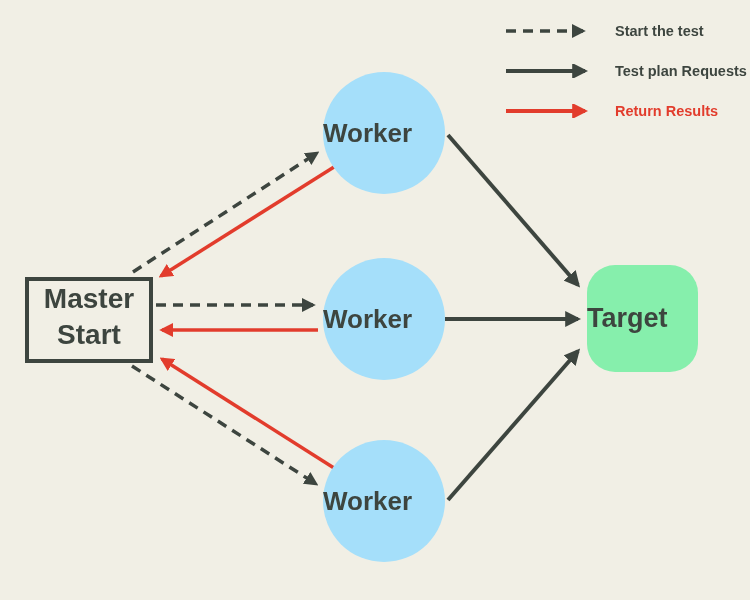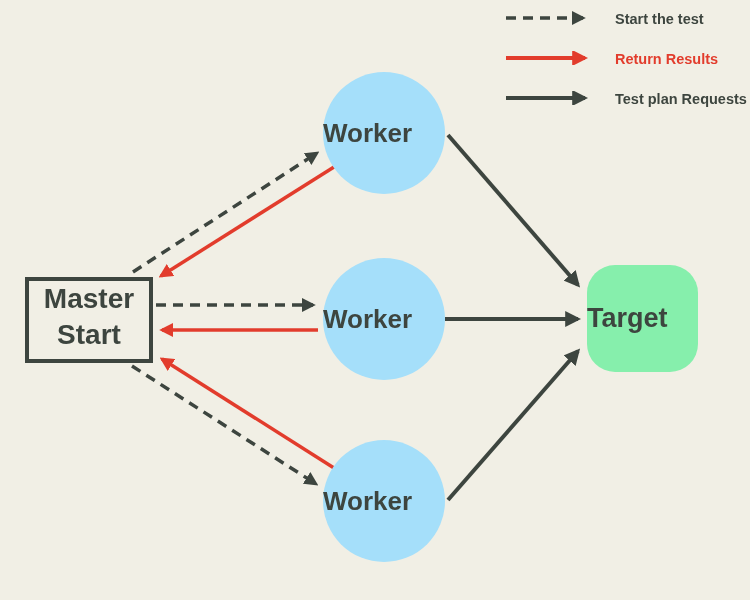--- a/index.html
+++ b/index.html
@@ -44,21 +44,21 @@
   .target-node {
     left: 587px; top: 265px; width: 111px; height: 107px;
     border-radius: 28px;
     font-size: 27px; font-weight: bold;
   }
 
   .legend {
     position: absolute; left: 505px; top: 11px;
   }
   .legend-row {
-    display: flex; 
+    display: flex; align-items: center;
     height: 40px;
   }
   .legend-sample { width: 96px; height: 14px; flex: 0 0 auto; }
   .legend-label {
     margin-left: 14px;
     font-size: 14.5px; font-weight: bold;
     white-space: nowrap;
   }
 </style>
 </head>
@@ -110,25 +110,25 @@
 
   <div class="legend">
     <div class="legend-row">
       <svg class="legend-sample" viewBox="0 0 96 14" width="96" height="14">
         <line class="edge thin dash" x1="1" y1="7" x2="78" y2="7" marker-end="url(#ah-dark)" stroke="#3D453F"></line>
       </svg>
       <span class="legend-label" style="color: rgb(61, 69, 63);">Start the test</span>
     </div>
     <div class="legend-row">
       <svg class="legend-sample" viewBox="0 0 96 14" width="96" height="14">
+        <line class="edge thick" x1="1" y1="7" x2="80" y2="7" marker-end="url(#ah-dark)" stroke="#3D453F"></line>
+      </svg>
+      <span class="legend-label" style="color: rgb(61, 69, 63);">Test plan Requests</span>
+    </div>
+    <div class="legend-row">
+      <svg class="legend-sample" viewBox="0 0 96 14" width="96" height="14">
         <line class="edge thick" x1="1" y1="7" x2="80" y2="7" marker-end="url(#ah-red)" stroke="#E23C2C"></line>
       </svg>
       <span class="legend-label" style="color: rgb(226, 60, 44);">Return Results</span>
-    </div>
-    <div class="legend-row">
-      <svg class="legend-sample" viewBox="0 0 96 14" width="96" height="14">
-        <line class="edge thick" x1="1" y1="7" x2="80" y2="7" marker-end="url(#ah-dark)" stroke="#3D453F"></line>
-      </svg>
-      <span class="legend-label" style="color: rgb(61, 69, 63);">Test plan Requests</span>
     </div>
   </div>
 
 </div>
 
 </body></html>

